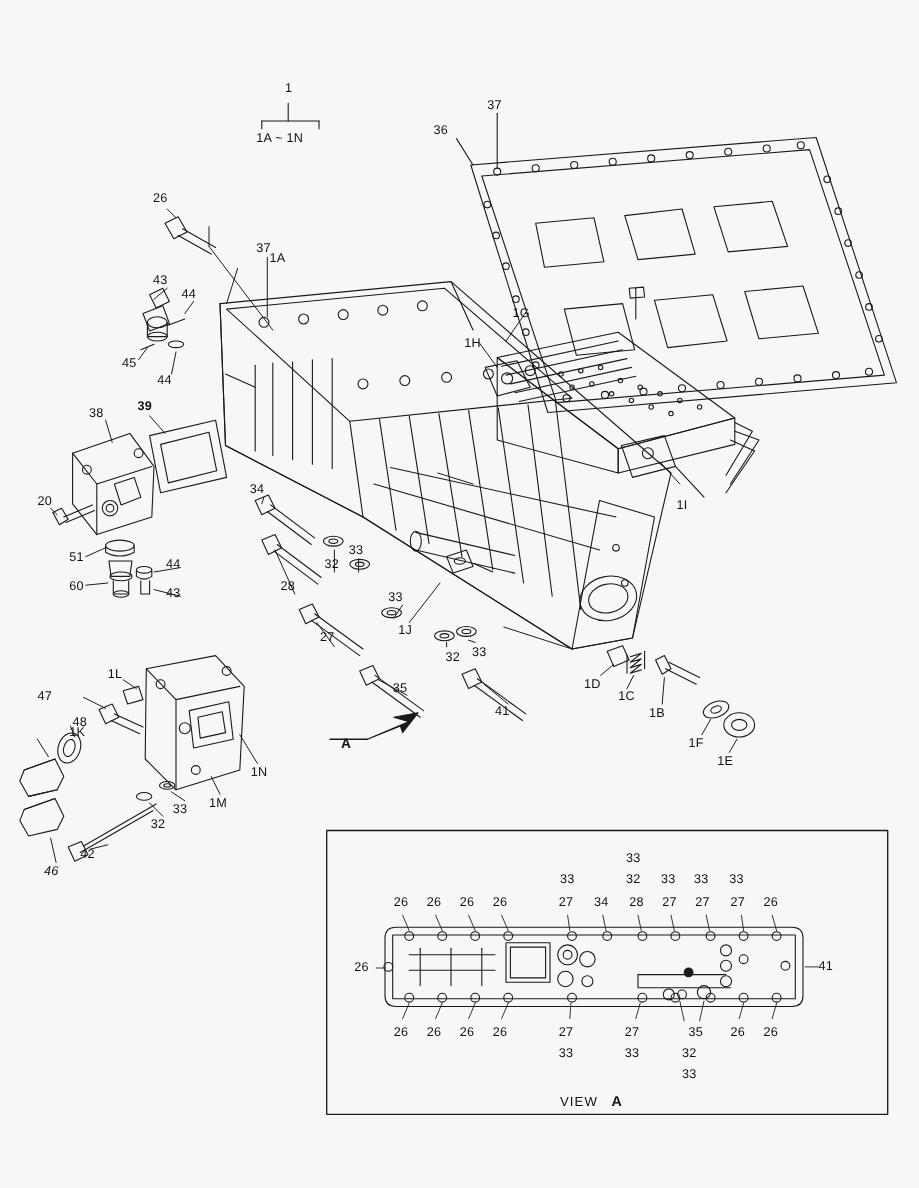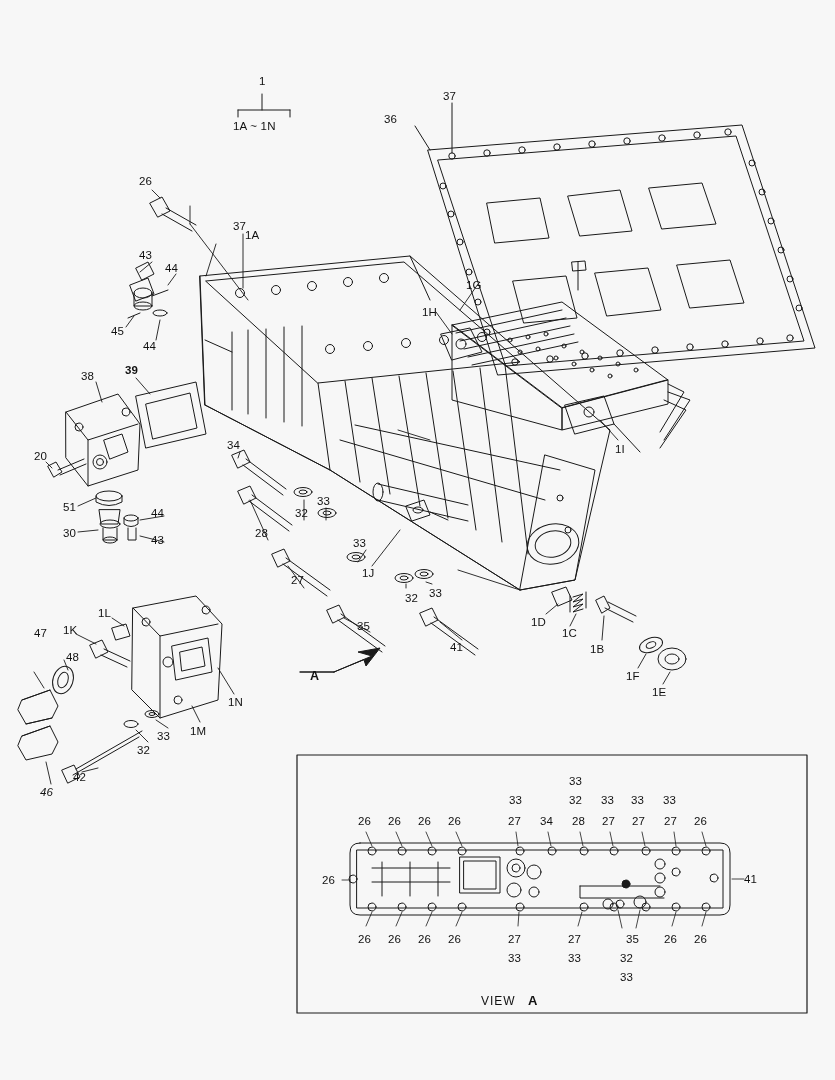--- a/index.html
+++ b/index.html
@@ -493,56 +493,56 @@
         </g>
       </g>
 
     </g>
   </svg>
 
   <div class="lbl" style="left:259px; top:75px;">1</div>
   <div class="lbl" style="left:233px; top:120px;">1A ~ 1N</div>
 
   <div class="lbl" style="left:443px; top:90px;">37</div>
-  <div class="lbl" style="left:384px; top:113px;">36</div>
+  <div class="lbl" style="left:394px; top:113px;">36</div>
   <div class="lbl" style="left:139px; top:175px;">26</div>
   <div class="lbl" style="left:205px; top:229px;margin-left:40px;">1A</div>
   <div class="lbl" style="left:233px; top:220px;">37</div>
   <div class="lbl" style="left:139px; top:249px;">43</div>
   <div class="lbl" style="left:165px; top:262px;">44</div>
   <div class="lbl" style="left:111px; top:325px;">45</div>
   <div class="lbl" style="left:143px; top:340px;">44</div>
   <div class="lbl" style="left:466px; top:279px;">1G</div>
   <div class="lbl" style="left:422px; top:306px;">1H</div>
-  <div class="lbl" style="left:615px; top:443px;">1I</div>
+  <div class="lbl" style="left:615px; top:454px;">1I</div>
   <div class="lbl" style="left:81px; top:370px;">38</div>
   <div class="lbl" style="left:125px; top:364px;font-weight:bold;">39</div>
   <div class="lbl" style="left:34px; top:450px;">20</div>
   <div class="lbl" style="left:63px; top:501px;">51</div>
-  <div class="lbl" style="left:63px; top:527px;">30</div>
+  <div class="lbl" style="left:63px; top:527px;">60</div>
   <div class="lbl" style="left:151px; top:507px;">44</div>
   <div class="lbl" style="left:151px; top:534px;">43</div>
   <div class="lbl" style="left:227px; top:439px;">34</div>
   <div class="lbl" style="left:295px; top:507px;">32</div>
   <div class="lbl" style="left:317px; top:495px;">33</div>
   <div class="lbl" style="left:255px; top:527px;">28</div>
   <div class="lbl" style="left:353px; top:537px;">33</div>
   <div class="lbl" style="left:362px; top:567px;">1J</div>
   <div class="lbl" style="left:291px; top:574px;">27</div>
   <div class="lbl" style="left:405px; top:592px;">32</div>
   <div class="lbl" style="left:429px; top:587px;">33</div>
   <div class="lbl" style="left:357px; top:620px;">35</div>
   <div class="lbl" style="left:450px; top:641px;">41</div>
   <div class="lbl" style="left:531px; top:616px;">1D</div>
   <div class="lbl" style="left:562px; top:627px;">1C</div>
   <div class="lbl" style="left:590px; top:643px;">1B</div>
   <div class="lbl" style="left:626px; top:670px;">1F</div>
   <div class="lbl" style="left:652px; top:686px;">1E</div>
   <div class="lbl" style="left:98px; top:607px;text-align:right;">1L</div>
-  <div class="lbl" style="left:63px; top:624px;">1K</div>
+  <div class="lbl" style="left:63px; top:660px;">1K</div>
   <div class="lbl" style="left:66px; top:651px;">48</div>
   <div class="lbl" style="left:22px; top:627px;margin-left:12px;">47</div>
   <div class="lbl" style="left:228px; top:696px;">1N</div>
   <div class="lbl" style="left:157px; top:730px;">33</div>
   <div class="lbl" style="left:190px; top:725px;">1M</div>
   <div class="lbl" style="left:137px; top:744px;">32</div>
   <div class="lbl" style="left:73px; top:771px;">42</div>
   <div class="lbl" style="left:40px; top:786px;font-style:italic;">46</div>
 
   <div class="lbl bold big" style="left:310px; top:670px;">A</div>
@@ -579,18 +579,18 @@
   <div class="lbl" style="left:626px; top:933px;">35</div>
   <div class="lbl" style="left:664px; top:933px;">26</div>
   <div class="lbl" style="left:694px; top:933px;">26</div>
 
   <div class="lbl" style="left:508px; top:952px;">33</div>
   <div class="lbl" style="left:568px; top:952px;">33</div>
   <div class="lbl" style="left:620px; top:952px;">32</div>
 
   <div class="lbl" style="left:620px; top:971px;">33</div>
 
-  <div class="viewbox-title" style="left:481px; top:993px;">
+  <div class="viewbox-title" style="left:509px; top:993px;">
     <span>VIEW</span>
     <b style="margin-left:8px;">A</b>
   </div>
 
 </div>
 
 </body></html>

